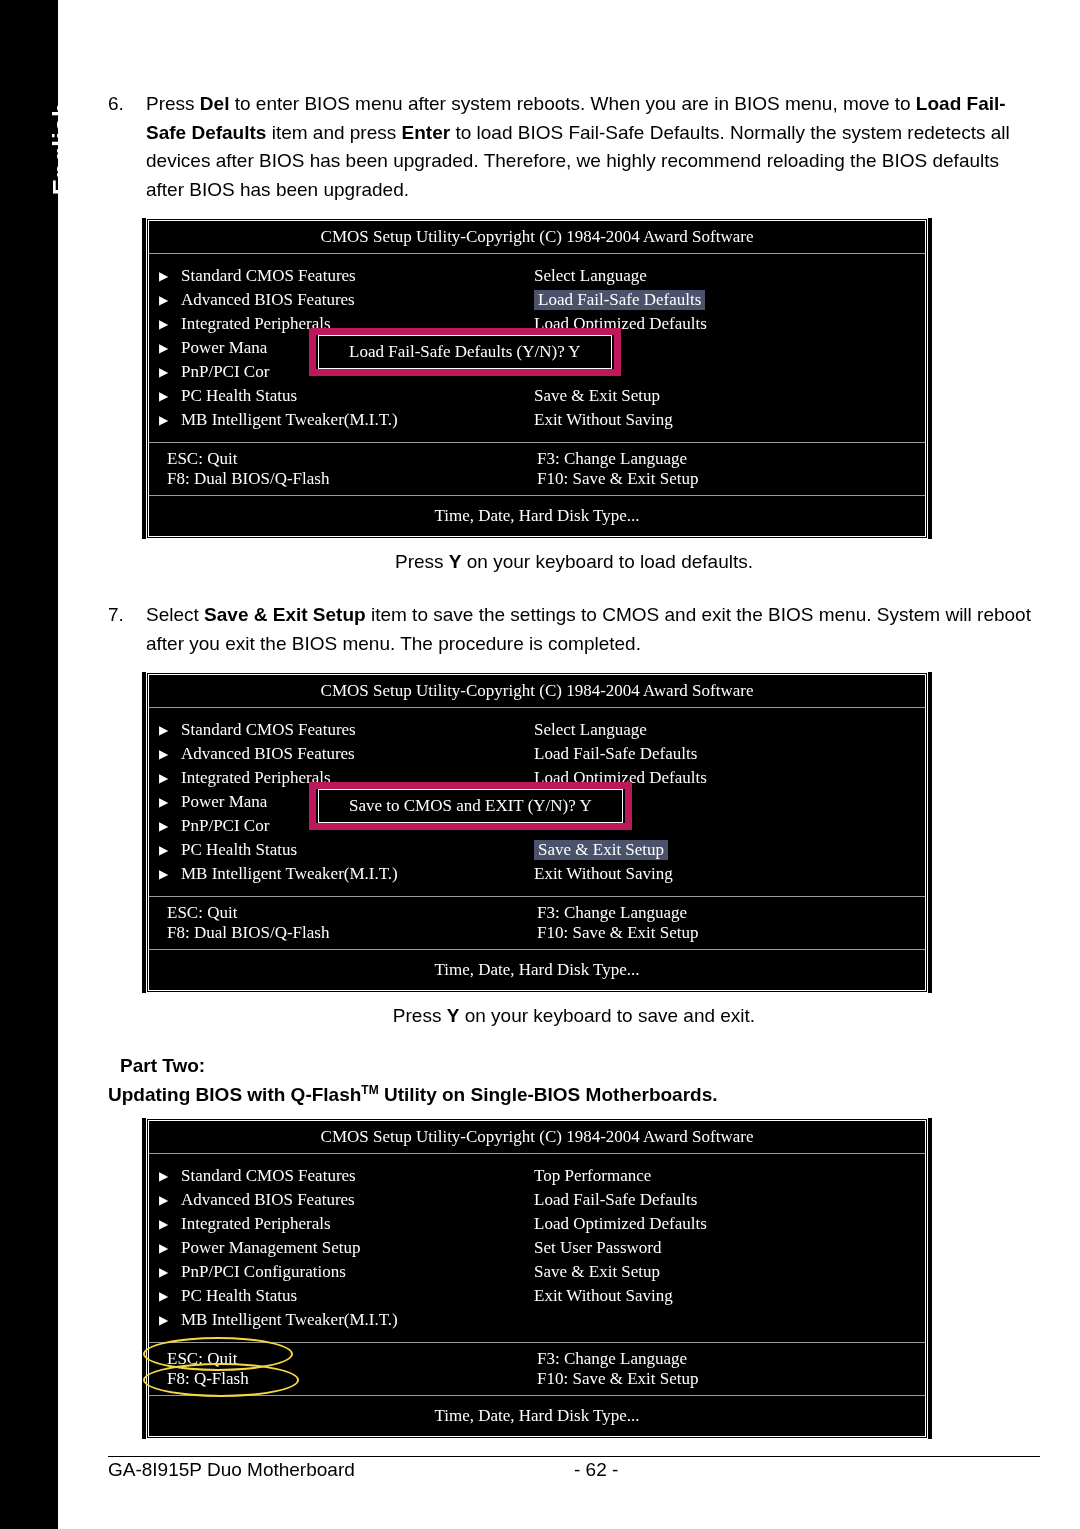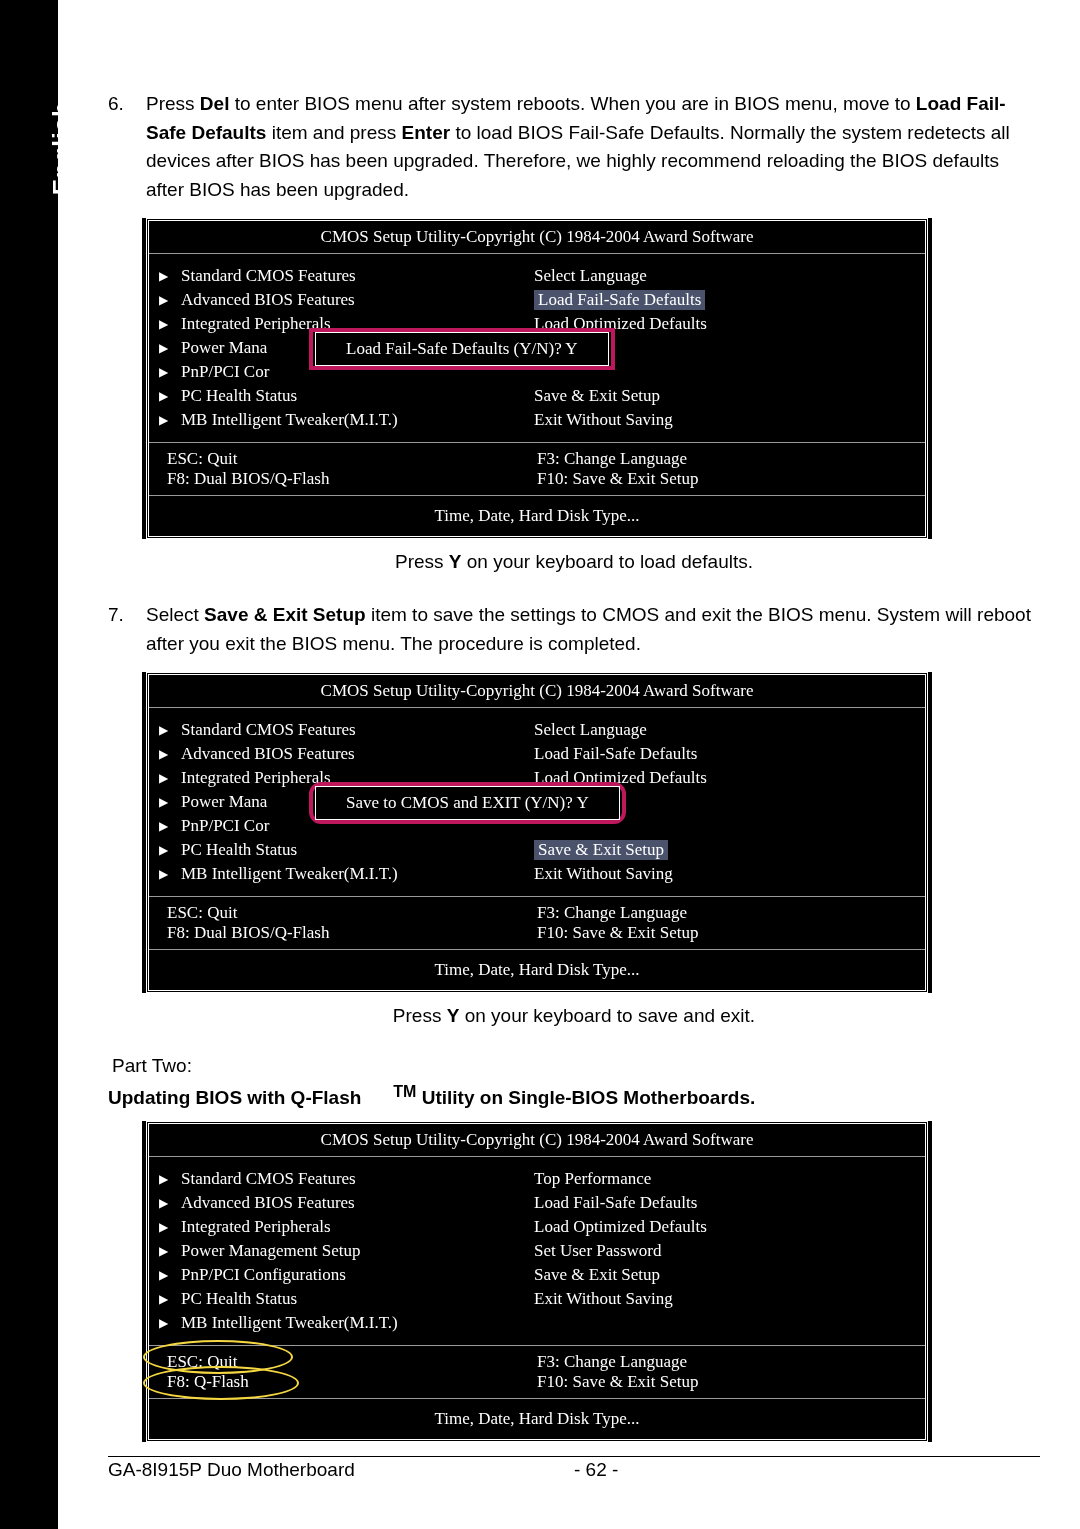--- a/index.html
+++ b/index.html
@@ -15,31 +15,31 @@
   .bold{font-weight:bold;}
   .bios-box{margin:12px 0 10px 34px;width:790px;background:#000;color:#fff;font-family:"Times New Roman",Georgia,serif;font-size:17px;}
   .bios-outer{border:3px double #fff;margin:4px;padding:0;}
   .bios-title{text-align:center;padding:6px 0;border-bottom:1px solid #999;}
   .bios-body{display:flex;padding:10px 18px 10px 12px;position:relative;}
   .bios-col{width:50%;}
   .bios-row{display:flex;align-items:center;padding:2px 0;}
   .tri{display:inline-block;width:22px;margin-left:-2px;font-size:12px;}
   .bios-right .bios-row{padding-left:26px;}
   .sel{background:#4a536b;color:#fff;display:inline-block;padding:0 4px;}
-  .dialog{position:absolute;left:160px;background:#000;border:4px solid #be185d;padding:0;}
+  .dialog{position:absolute;left:160px;background:#000;border:7px solid #be185d;padding:0;}
   .dialog-inner{border:1px solid #fff;padding:6px 30px;margin:0 2px;white-space:nowrap;}
   .bios-bottom{padding:6px 18px;border-top:1px solid #999;}
   .bios-bottom-row{display:flex;}
   .bios-bottom-row>div{width:50%;}
   .bios-help{text-align:center;padding:10px 0;border-top:1px solid #999;}
   .caption{text-align:center;font-size:19px;margin:12px 0 28px;}
-  .h-part{font-weight:normal;font-size:19px;margin:18px 4px 6px;}
+  .h-part{font-weight:bold;font-size:19px;margin:18px 12px 6px;}
   .h-sub{font-weight:bold;font-size:19px;margin-bottom:6px;}
   .body-text{font-size:19px;line-height:1.5;}
-  .tm{font-size:16px;vertical-align:super;margin-left:32px;}
+  .tm{font-size:12px;vertical-align:super;}
   .oval{position:absolute;border:2px solid #f5d742;border-radius:50%;pointer-events:none;}
   .footer-rule{border-top:1px solid #000;position:absolute;left:108px;right:40px;bottom:72px;}
   .footer{position:absolute;left:108px;right:40px;bottom:48px;font-size:19px;display:flex;}
   .footer .model{width:50%;}
   .footer .pg{text-align:left;}
   .mask-top{position:absolute;left:0;right:0;background:#000;}
 </style>
 </head>
 <body>
 
@@ -187,21 +187,21 @@
             </div>
           <div class="bios-row">&nbsp;</div>
           <div class="bios-row">&nbsp;</div>
           <div class="bios-row" style="padding-left:0;">
               <span class="sel">Save &amp; Exit Setup</span>
             </div>
           <div class="bios-row" style="padding-left:0;">
               <span>Exit Without Saving</span>
             </div>
         </div>
-        <div class="dialog" style="top:74px;border-radius:12px;">
+        <div class="dialog" style="top:74px;">
           <div class="dialog-inner"><span>Save to CMOS and EXIT (Y/N)? Y</span></div>
         </div>
       </div>
       <div class="bios-bottom">
         <div class="bios-bottom-row">
             <div>ESC: Quit</div>
             <div>F3: Change Language</div>
           </div>
         <div class="bios-bottom-row">
             <div>F8: Dual BIOS/Q-Flash</div>

